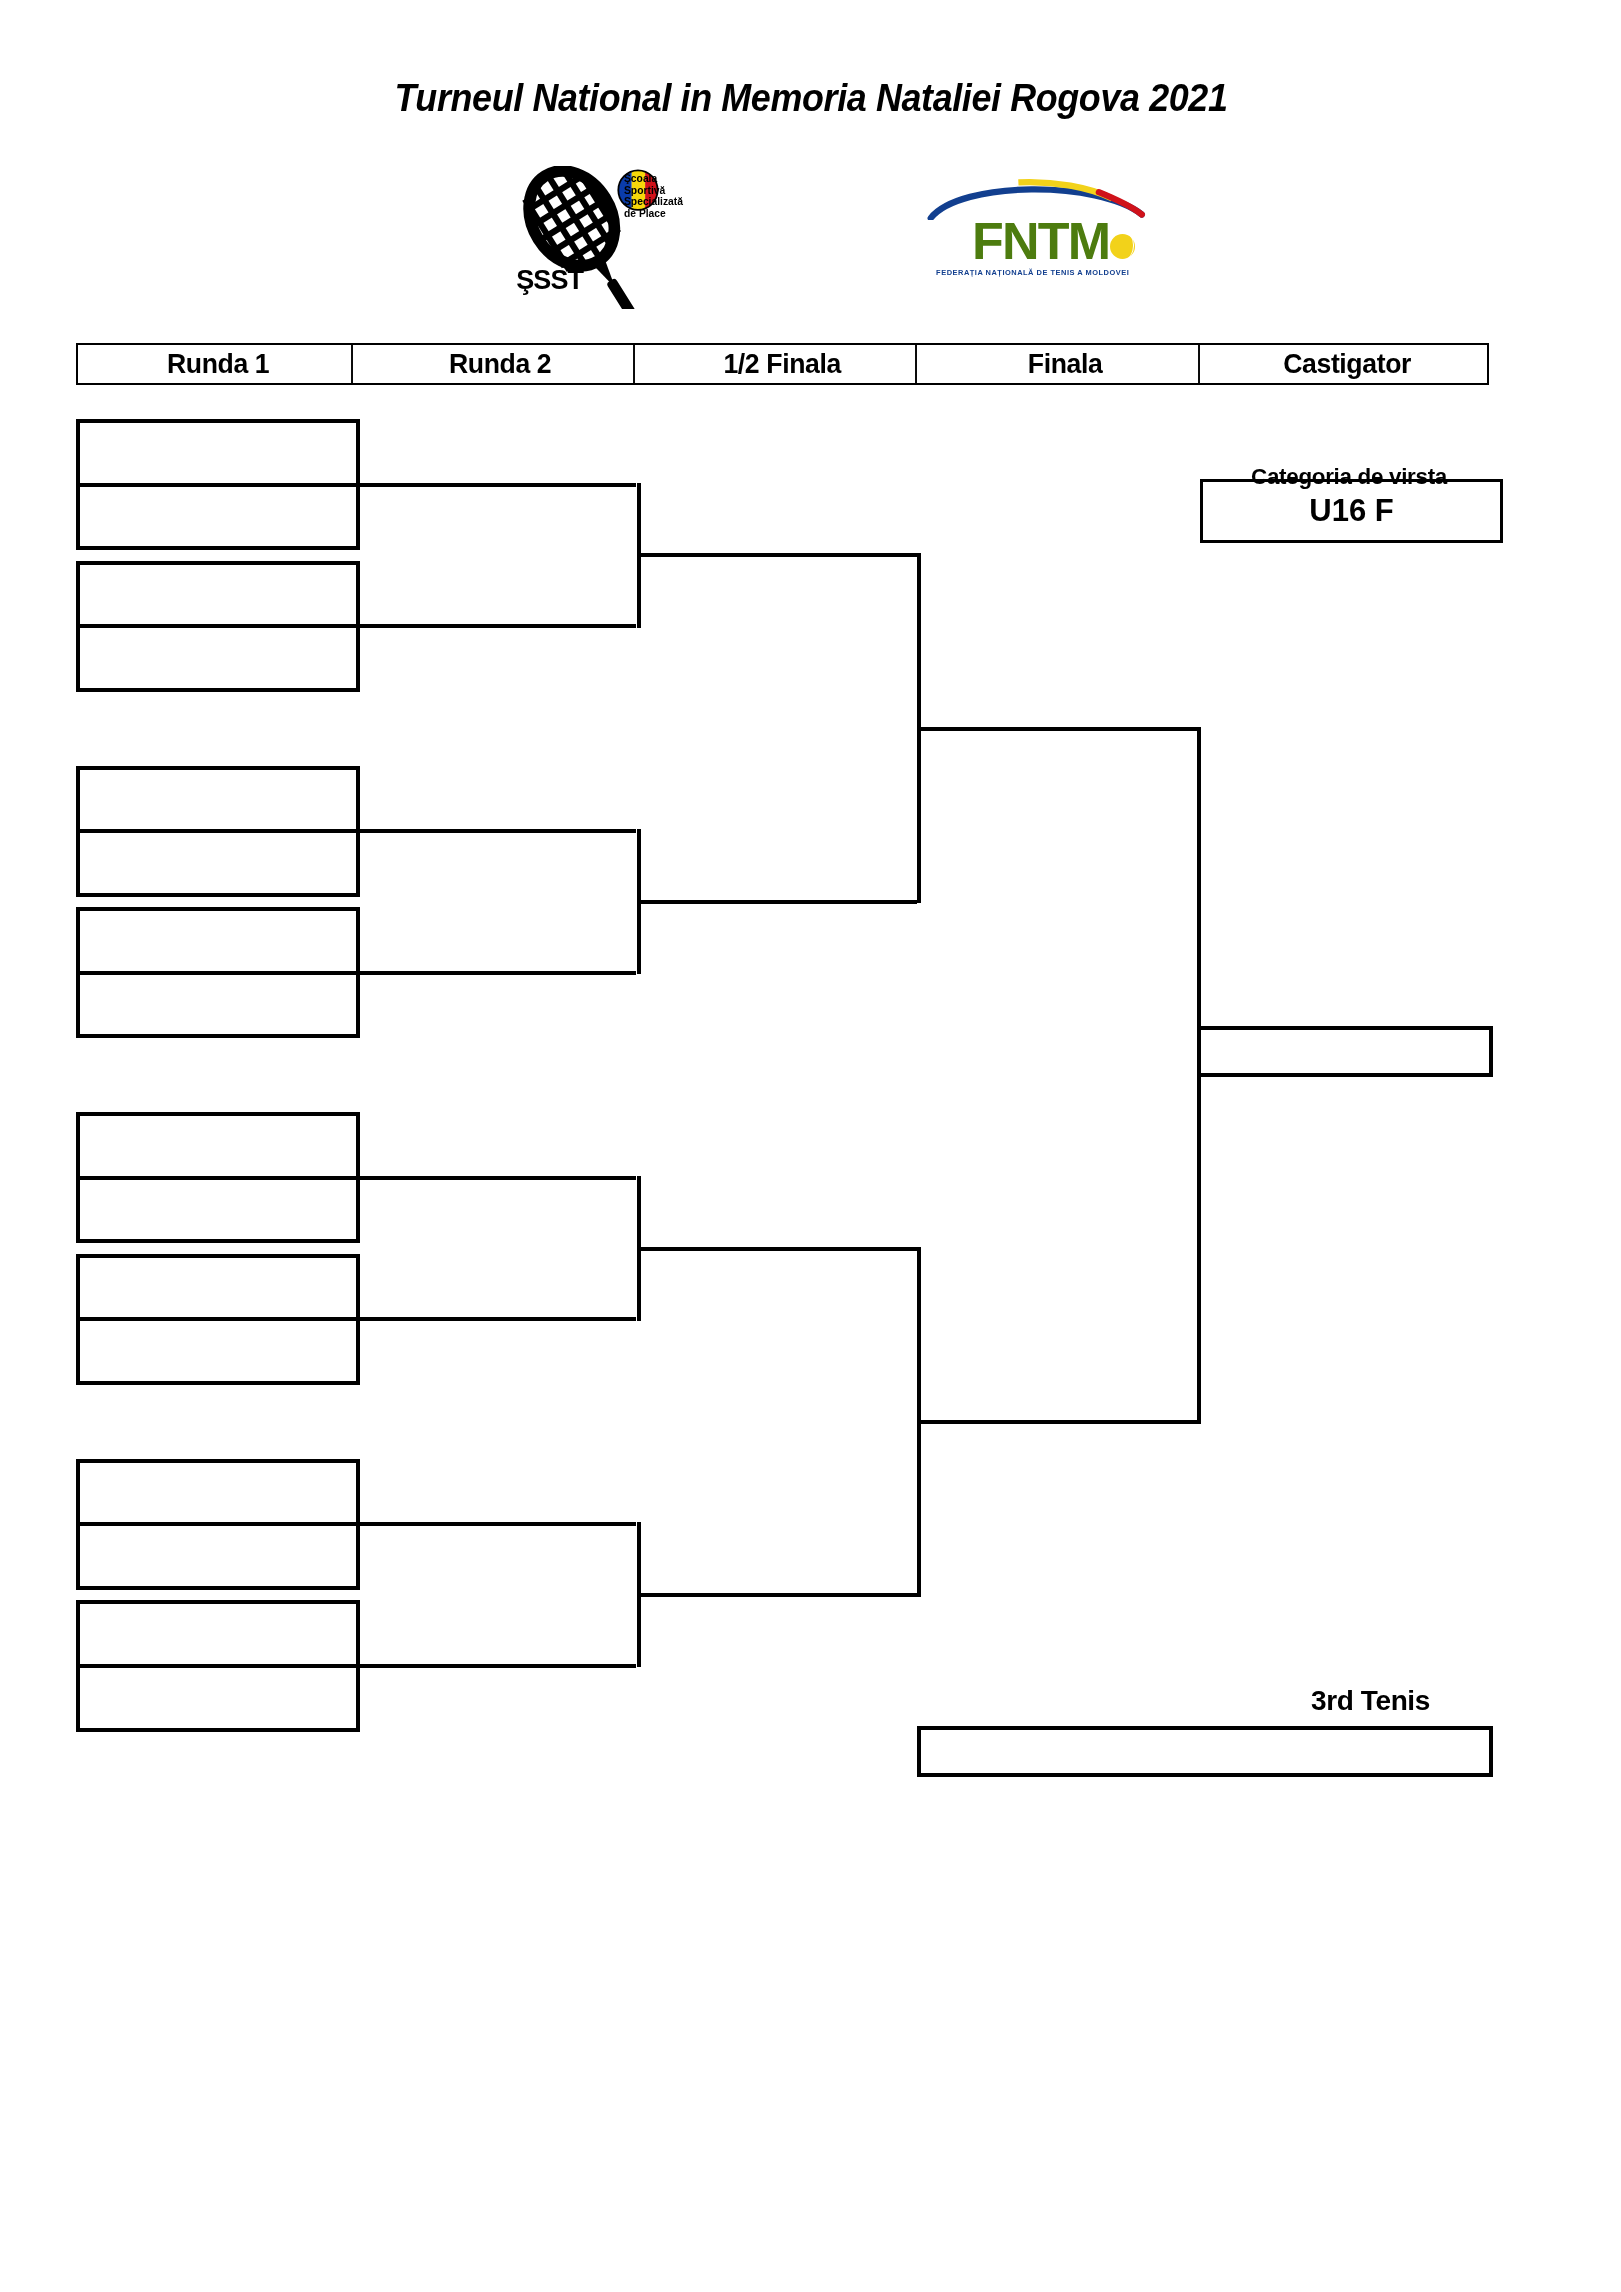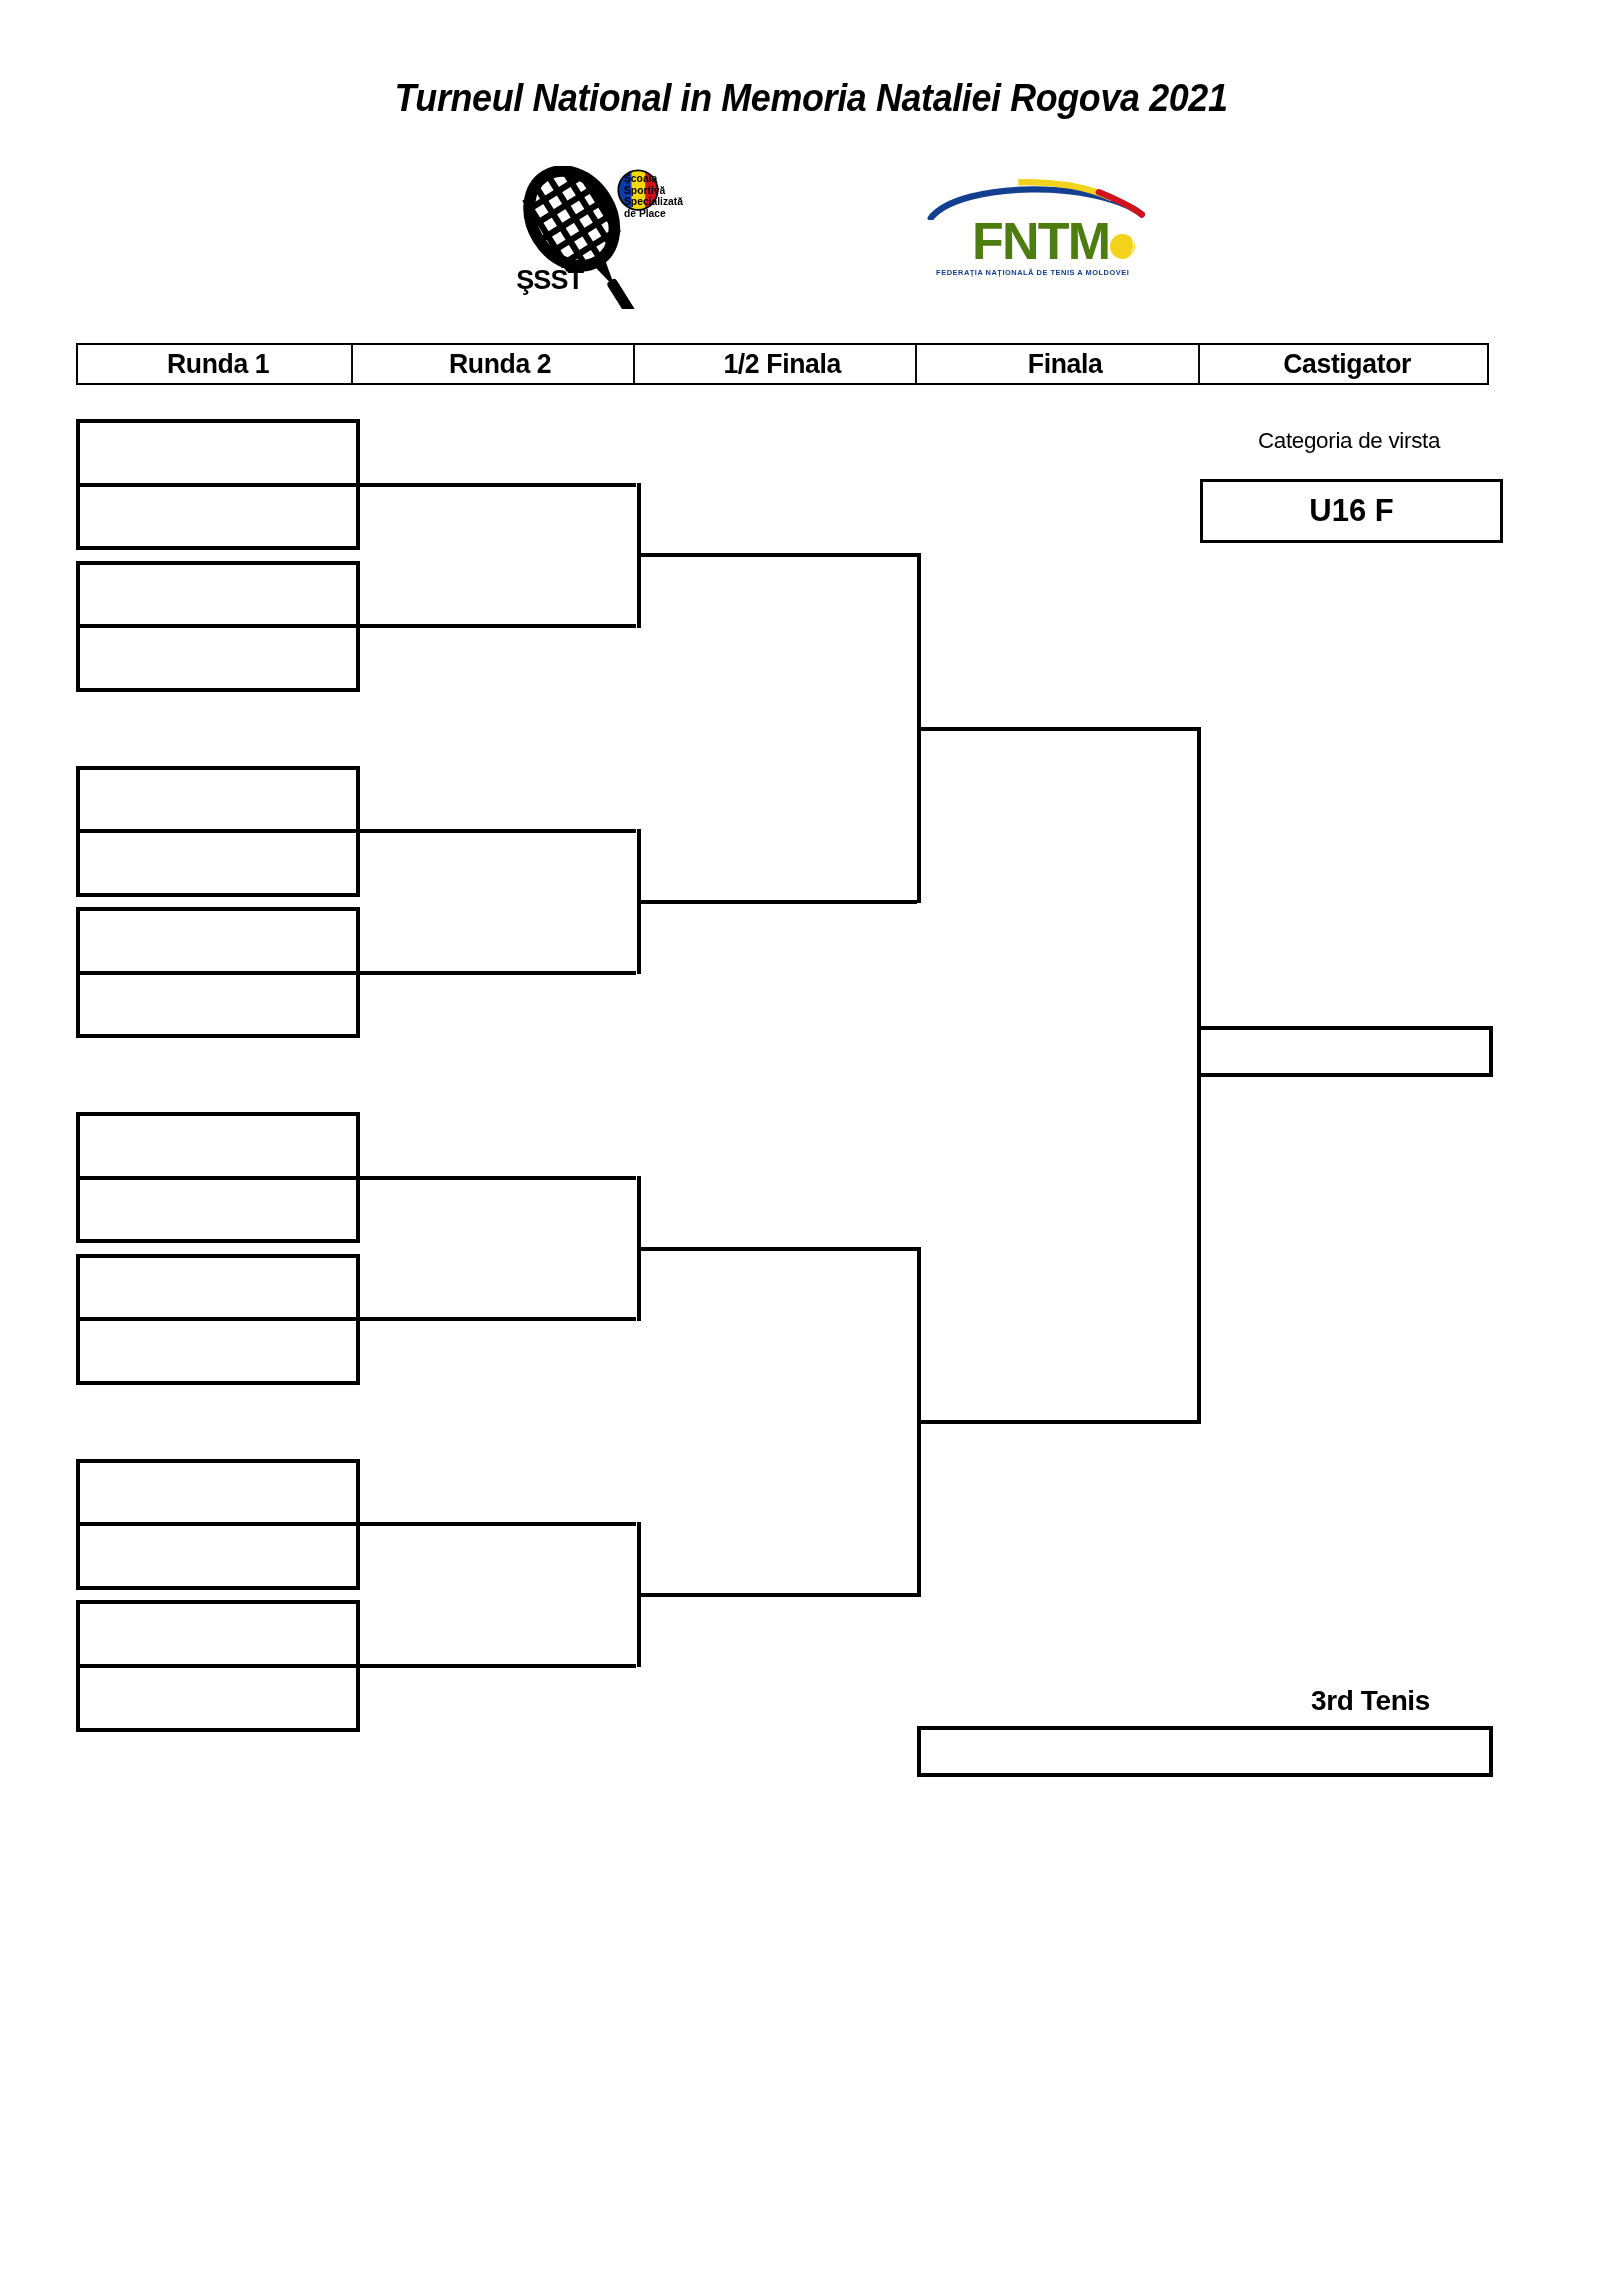--- a/index.html
+++ b/index.html
@@ -162,25 +162,25 @@
     font-size: 21.5px;
     font-weight: bold;
     letter-spacing: -0.3px;
     white-space: nowrap;
   }
 
   
   #category-label {
     position: absolute;
     left: 1197px;
-    top: 428px;
+    top: 464px;
     width: 304px;
     text-align: center;
     font-size: 22.4px;
-    font-weight: normal;
+    font-weight: bold;
     letter-spacing: -0.3px;
   }
   #category-box {
     position: absolute;
     left: 1200px;
     top: 479px;
     width: 303px;
     height: 64px;
     border: 3.6px solid #000;
     box-sizing: border-box;

